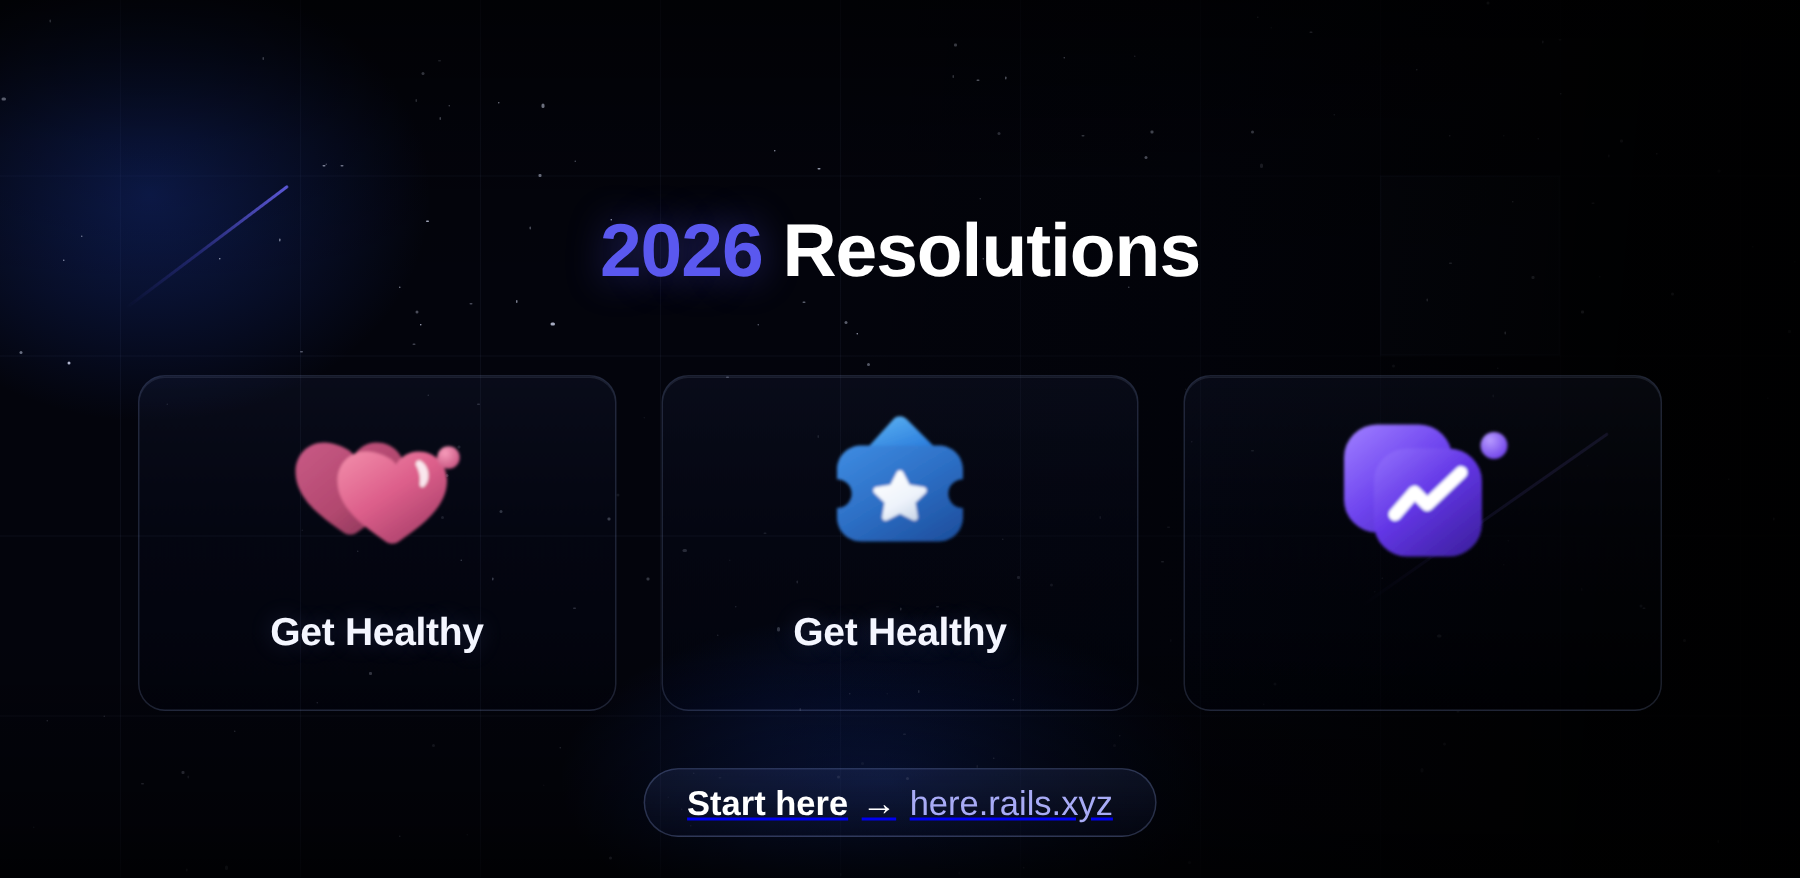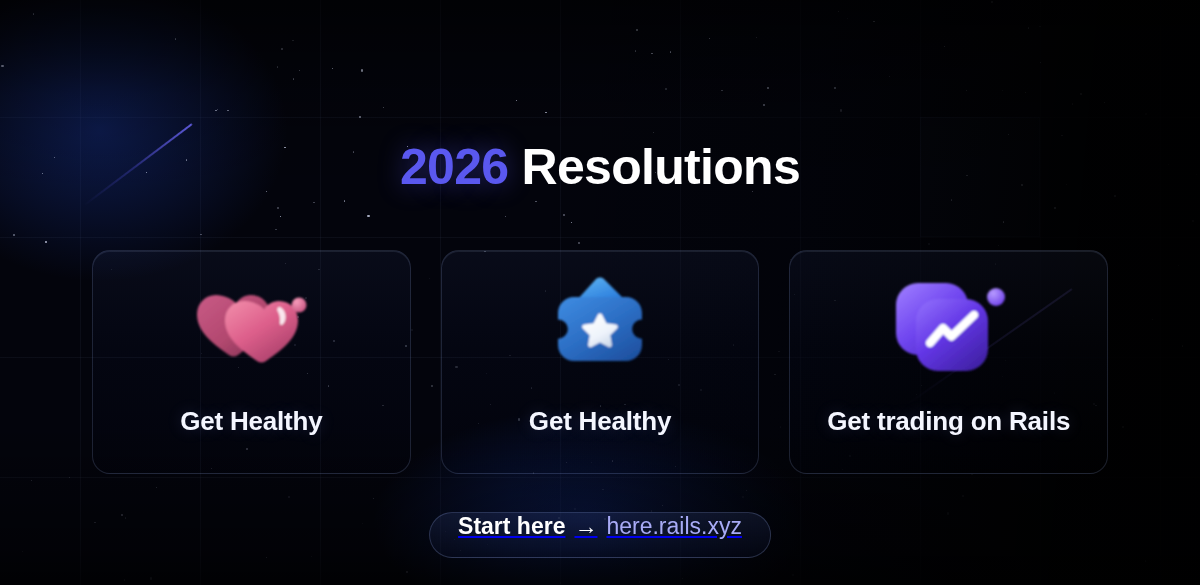--- a/index.html
+++ b/index.html
@@ -136,21 +136,21 @@
     text-shadow:0 0 16px rgba(140,160,255,.2);
   }
 
   
   .cta{
     position:absolute;
     left:50%; transform:translateX(-50%);
     top:512px;
     height:46px;
     padding:0 28px;
-    display:flex; gap:0;
+    display:flex; align-items:center; gap:0;
     border-radius:999px;
     border:1px solid rgba(165,185,255,.22);
     background:linear-gradient(180deg, rgba(120,150,255,.1), rgba(50,75,190,.05));
     font-size:23px;
     font-weight:400;
     white-space:nowrap;
   }
   .cta .lead{ color:#ffffff; font-weight:700; }
   .cta .arrow{ color:#ffffff; padding:0 9px; font-weight:400; }
   .cta .url{ color:#a8abf6; font-weight:400; }
@@ -460,21 +460,20 @@
               </filter>
             </defs>
             <g filter="url(#pSoft)">
               <rect x="10" y="10" width="72" height="72" rx="22" fill="url(#pBack)"></rect>
               <rect x="30" y="26" width="72" height="72" rx="22" fill="url(#pFront)"></rect>
               <circle cx="110" cy="24" r="9" fill="url(#pDot)"></circle>
               <path d="M44 70l13-15 8.5 8.5L88 42" fill="none" stroke="#ffffff" stroke-width="8.5" stroke-linecap="round" stroke-linejoin="round"></path>
             </g>
           </svg>
         </div>
-        <div class="card-label">Get trading on Rails</div>
       </div>
 
     </div>
 
     <a class="cta" href="#">
       <span class="lead">Start here</span>
       <span class="arrow">→</span>
       <span class="url">here.rails.xyz</span>
     </a>
 

